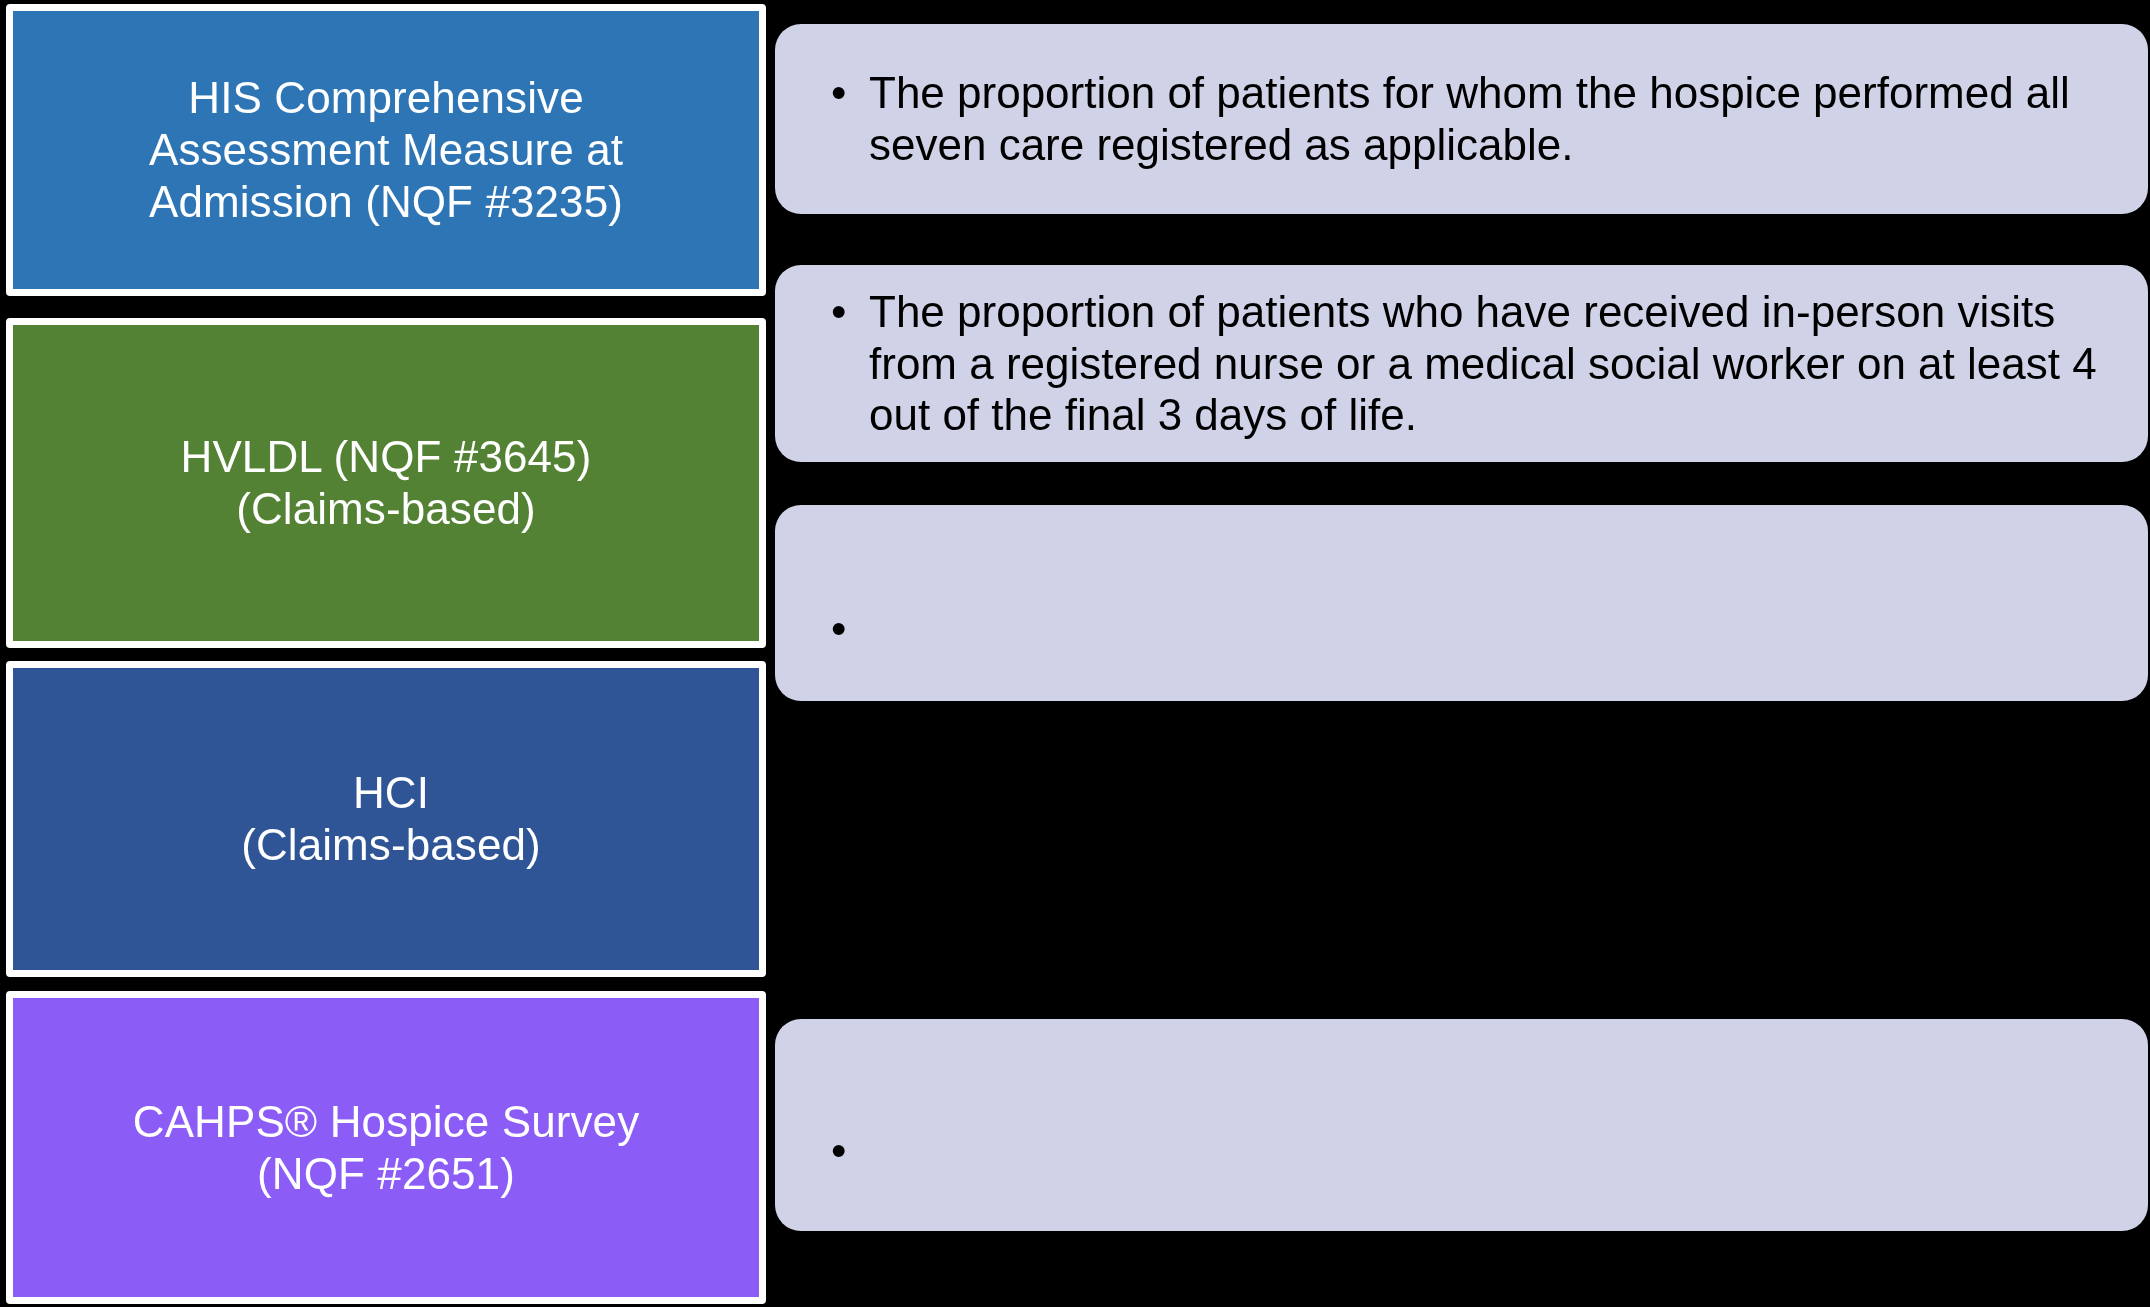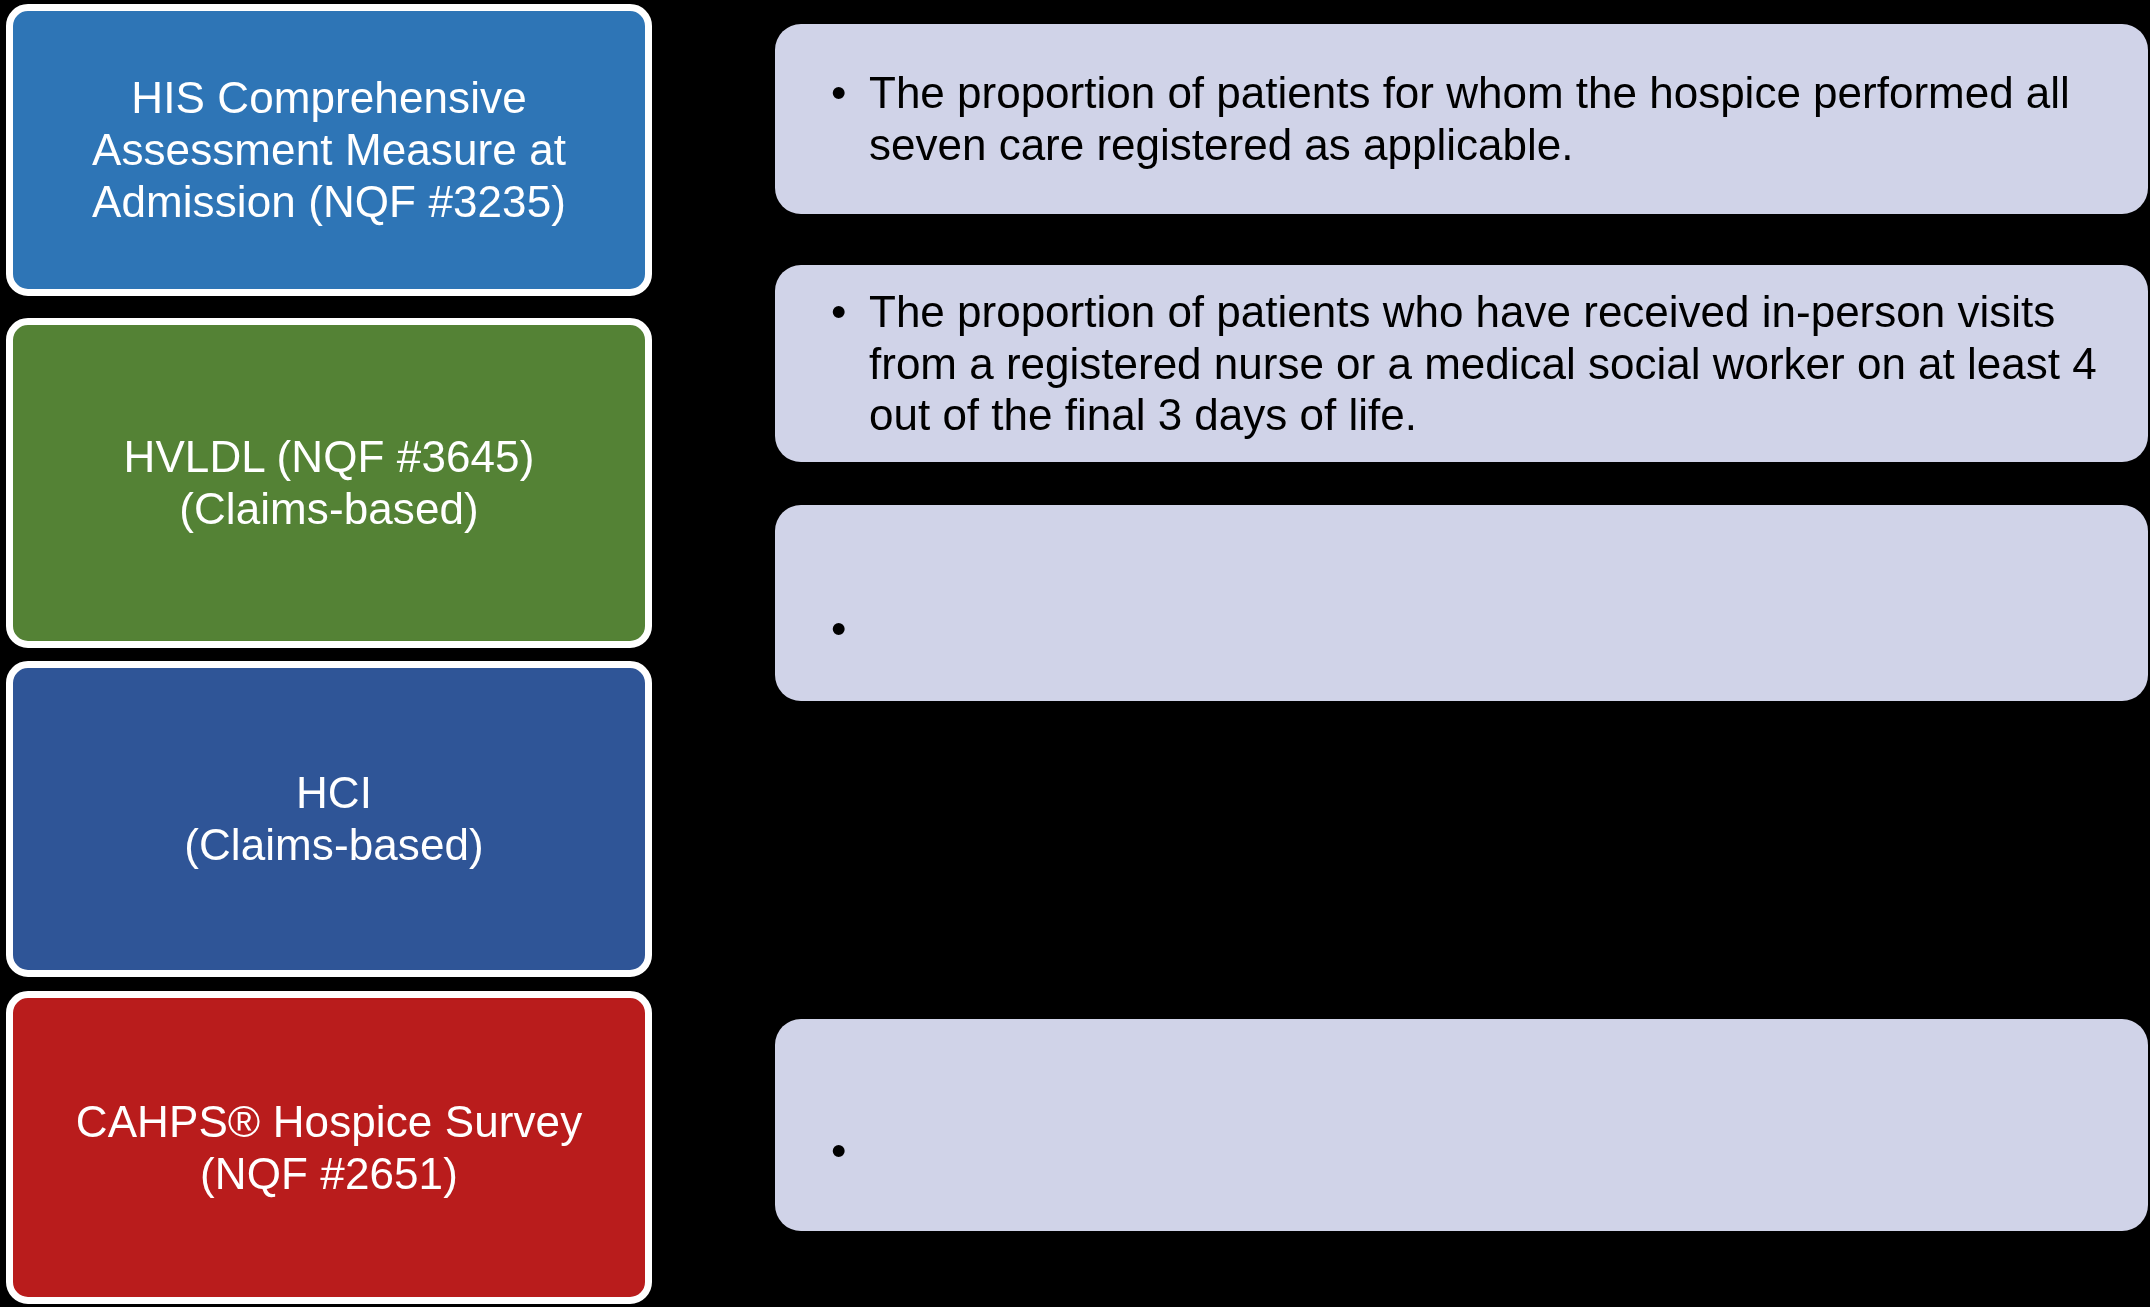--- a/index.html
+++ b/index.html
@@ -28,24 +28,24 @@
   .row {
     position: absolute;
     left: 0;
     width: 2150px;
   }
 
   
   .measure-card {
     position: absolute;
     left: 6px;
-    width: 646px;
+    width: 760px;
     box-sizing: border-box;
     border: 7px solid #ffffff;
-    border-radius: 22px;
+    border-radius: 4px;
     display: flex;
     align-items: center;
     justify-content: center;
     text-align: center;
     color: #ffffff;
     overflow: hidden;
   }
   .measure-card-label {
     display: block;
     width: 100%;
@@ -153,21 +153,21 @@
     <div class="desc-panel" style="background: rgb(208, 211, 232);">
       <ul class="desc-list">
         <li class="desc-item">
           <span class="desc-bullet">•</span>
         </li>
       </ul>
     </div>
   </div>
 
   <div class="row" id="row-4">
-    <div class="measure-card" style="background: #b91c1c;">
+    <div class="measure-card" style="background: #8b5cf6;">
       <span class="measure-card-label">CAHPS® Hospice Survey
 (NQF #2651)</span>
     </div>
     <div class="desc-panel" style="background: rgb(208, 211, 232);">
       <ul class="desc-list">
         <li class="desc-item">
           <span class="desc-bullet">•</span>
         </li>
       </ul>
     </div>

